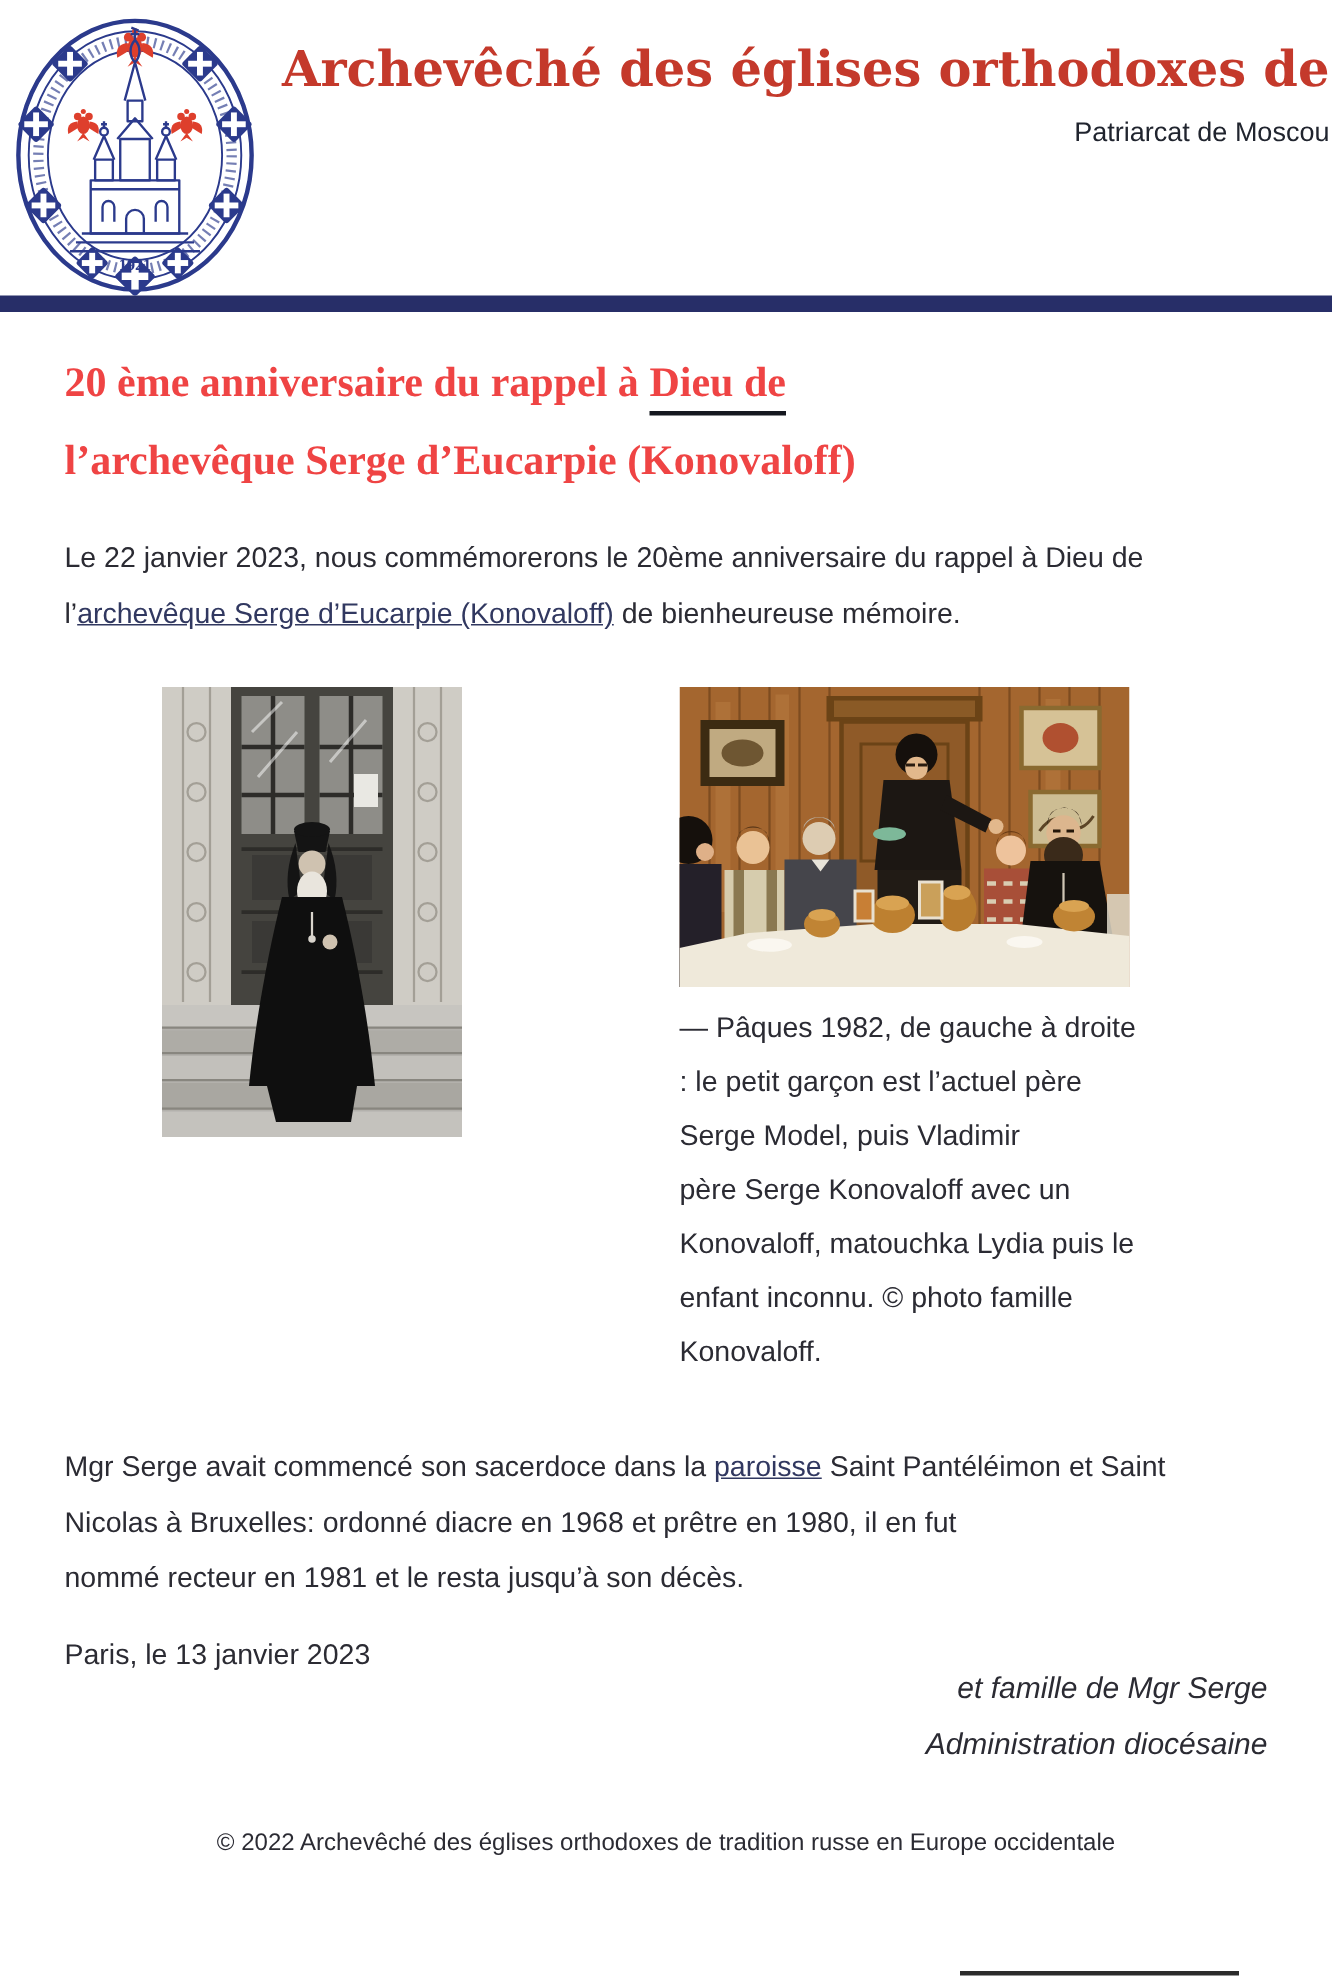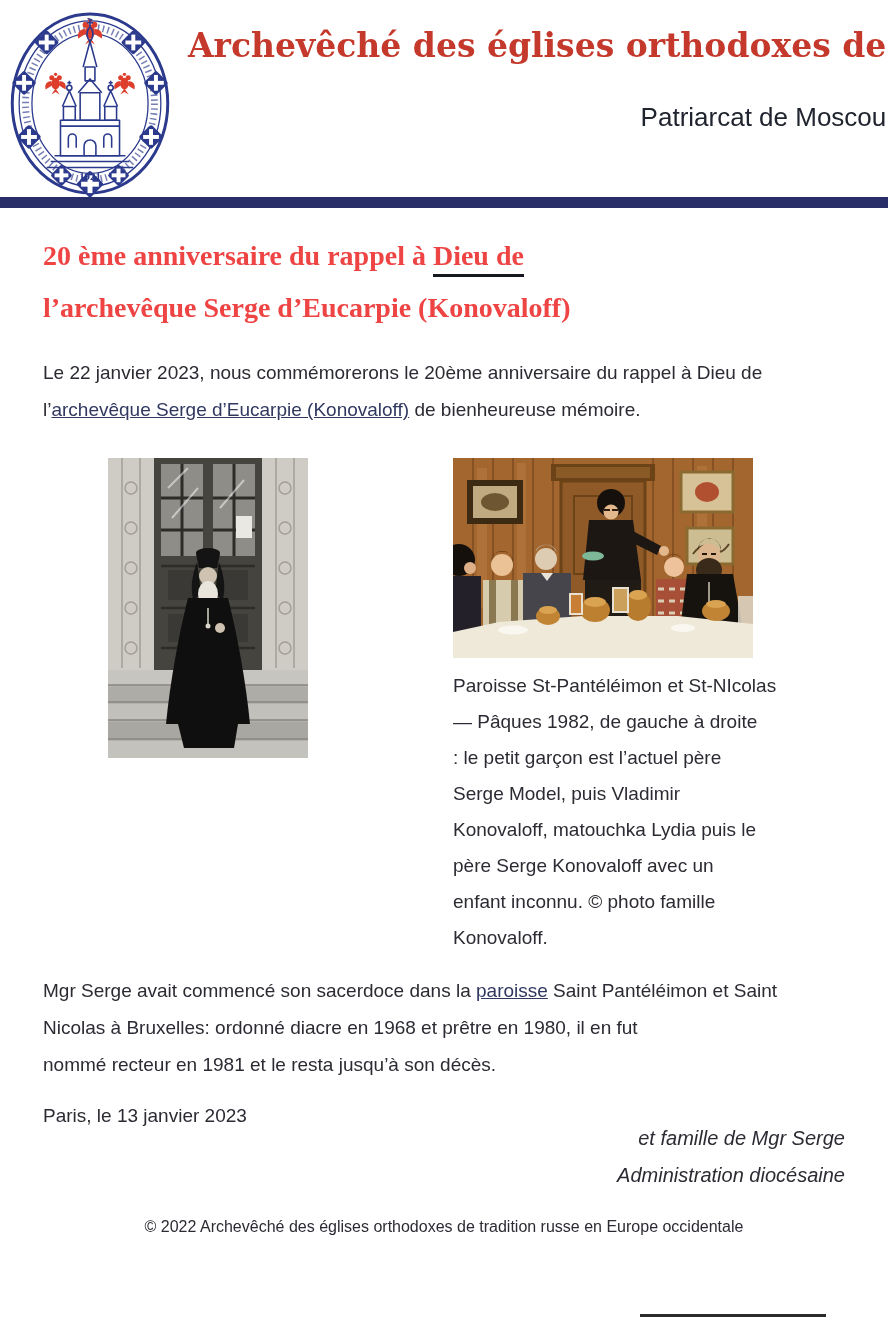--- a/index.html
+++ b/index.html
@@ -5,44 +5,44 @@
   html,body{margin:0;padding:0;background:#fff;}
   .page{position:relative;width:888px;height:1319px;background:#fff;overflow:hidden;
         font-family:"Liberation Sans",sans-serif;color:#2b2b33;}
   
   .site-header{display:flex;align-items:flex-start;height:197px;padding:10px 0 0 8px;box-sizing:border-box;}
   .logo-wrap{width:164px;height:187px;flex:none;cursor:pointer;}
   .header-text{margin-left:16px;padding-top:10px;text-align:right;}
   .site-title{font-family:"DejaVu Serif","Liberation Serif",serif;font-weight:bold;color:#c4392b;
               font-size:33px;line-height:52px;margin:0;cursor:pointer;}
   .site-title span{display:block;white-space:nowrap;}
-  .site-tagline{font-size:26px;color:#20242e;margin-top:30px;}
+  .site-tagline{font-size:18px;color:#20242e;margin-top:6px;}
   .navy-rule{height:11px;background:#272e68;}
   
   main{padding:0 43px;}
   .article-title{font-family:"Liberation Serif","DejaVu Serif",serif;font-weight:bold;
                  font-size:28px;line-height:52px;color:#ef4444;margin:22px 0 1px 0;}
   .nw{white-space:nowrap;}
   .title-link{color:inherit;text-decoration:none;border-bottom:3px solid #15181f;padding-bottom:3px;cursor:pointer;}
   p{margin:0;}
   .lede{font-size:19px;line-height:37px;margin-top:20px;}
   .blink{color:#313860;text-decoration:underline;cursor:pointer;}
   .figures{display:flex;align-items:flex-start;margin-top:30px;}
   figure{margin:0;}
   .fig-left{margin-left:65px;width:200px;}
   .fig-right{margin-left:145px;width:312px;}
   figcaption{font-size:19px;line-height:36px;margin-top:6px;color:#2b2b33;}
   .fig-right figcaption{margin-top:10px;}
   .cap-line{display:block;white-space:nowrap;}
-  .body2{font-size:19px;line-height:37px;margin-top:16px;}
+  .body2{font-size:19px;line-height:37px;margin-top:40px;}
   .dateline{font-size:19px;line-height:37px;margin-top:14px;}
   .signature{font-size:20px;line-height:37px;font-style:italic;text-align:right;margin-top:-14px;}
   .signature span{display:block;}
   
-  .copyright{text-align:center;font-size:16px;color:#2b2b33;margin-top:24px;}
+  .copyright{text-align:center;font-size:16px;color:#2b2b33;margin-top:38px;}
   .bottom-rule{position:absolute;left:640px;top:1314px;width:186px;height:3px;background:#2b2b2b;}
   svg{display:block;}
 </style>
 </head>
 <body>
 
 <div class="page">
 
   <header class="site-header">
     <div class="logo-wrap">
@@ -318,26 +318,25 @@
           <ellipse cx="185" cy="148" rx="13" ry="15" fill="#b87c2e"></ellipse>
             <ellipse cx="185" cy="137" rx="9" ry="5" fill="#d9a352"></ellipse>
           <ellipse cx="263" cy="153" rx="14" ry="10" fill="#c08434"></ellipse>
             <ellipse cx="263" cy="146" rx="10" ry="4" fill="#d9a352"></ellipse>
           <rect x="160" y="130" width="15" height="24" fill="#caa05a" stroke="#e8e0d0" stroke-width="2"></rect>
           <rect x="117" y="136" width="12" height="20" fill="#c87f35" stroke="#e8e0d0" stroke-width="2"></rect>
           <ellipse cx="60" cy="172" rx="15" ry="4.5" fill="#faf7f0"></ellipse>
           <ellipse cx="230" cy="170" rx="12" ry="4" fill="#faf7f0"></ellipse>
         </svg>
         <figcaption>
-          <span class="cap-line">Paroisse St-Pantéléimon et St-NIcolas</span>
           <span class="cap-line">— Pâques 1982, de gauche à droite</span>
           <span class="cap-line">: le petit garçon est l’actuel père</span>
           <span class="cap-line">Serge Model, puis Vladimir</span>
+          <span class="cap-line">père Serge Konovaloff avec un</span>
           <span class="cap-line">Konovaloff, matouchka Lydia puis le</span>
-          <span class="cap-line">père Serge Konovaloff avec un</span>
           <span class="cap-line">enfant inconnu. © photo famille</span>
           <span class="cap-line">Konovaloff.</span>
         </figcaption>
       </figure>
     </div>
 
     <p class="body2">
       <span class="nw"><span>Mgr Serge avait commencé son sacerdoce dans la </span><a class="blink">paroisse</a><span> Saint Pantéléimon et Saint</span></span><br>
       <span class="nw">Nicolas à Bruxelles: ordonné diacre en 1968 et prêtre en 1980, il en fut</span><br>
       <span class="nw">nommé recteur en 1981 et le resta jusqu’à son décès.</span>

